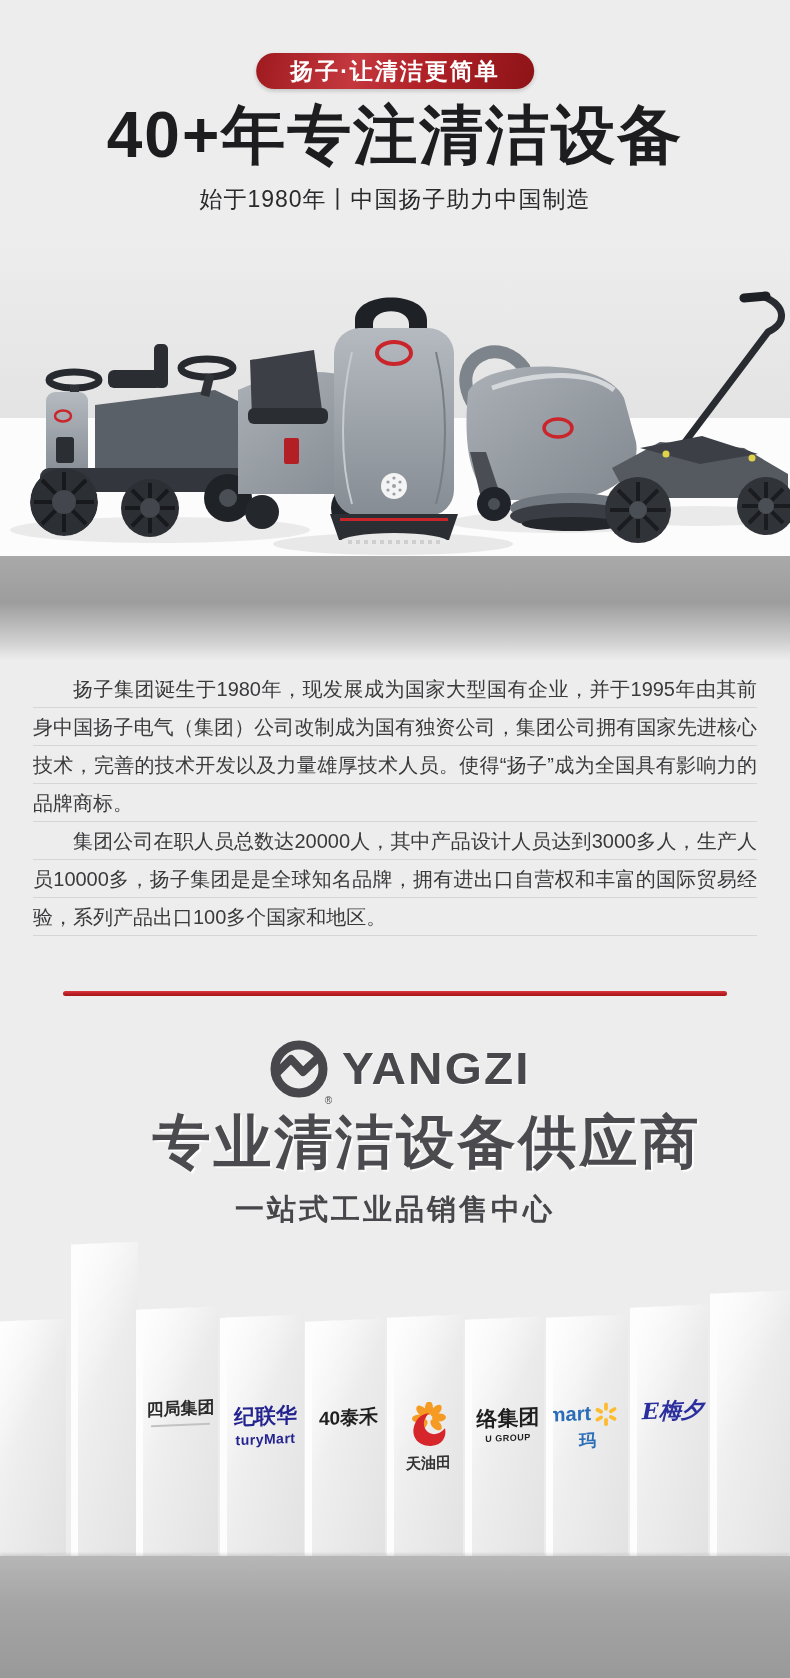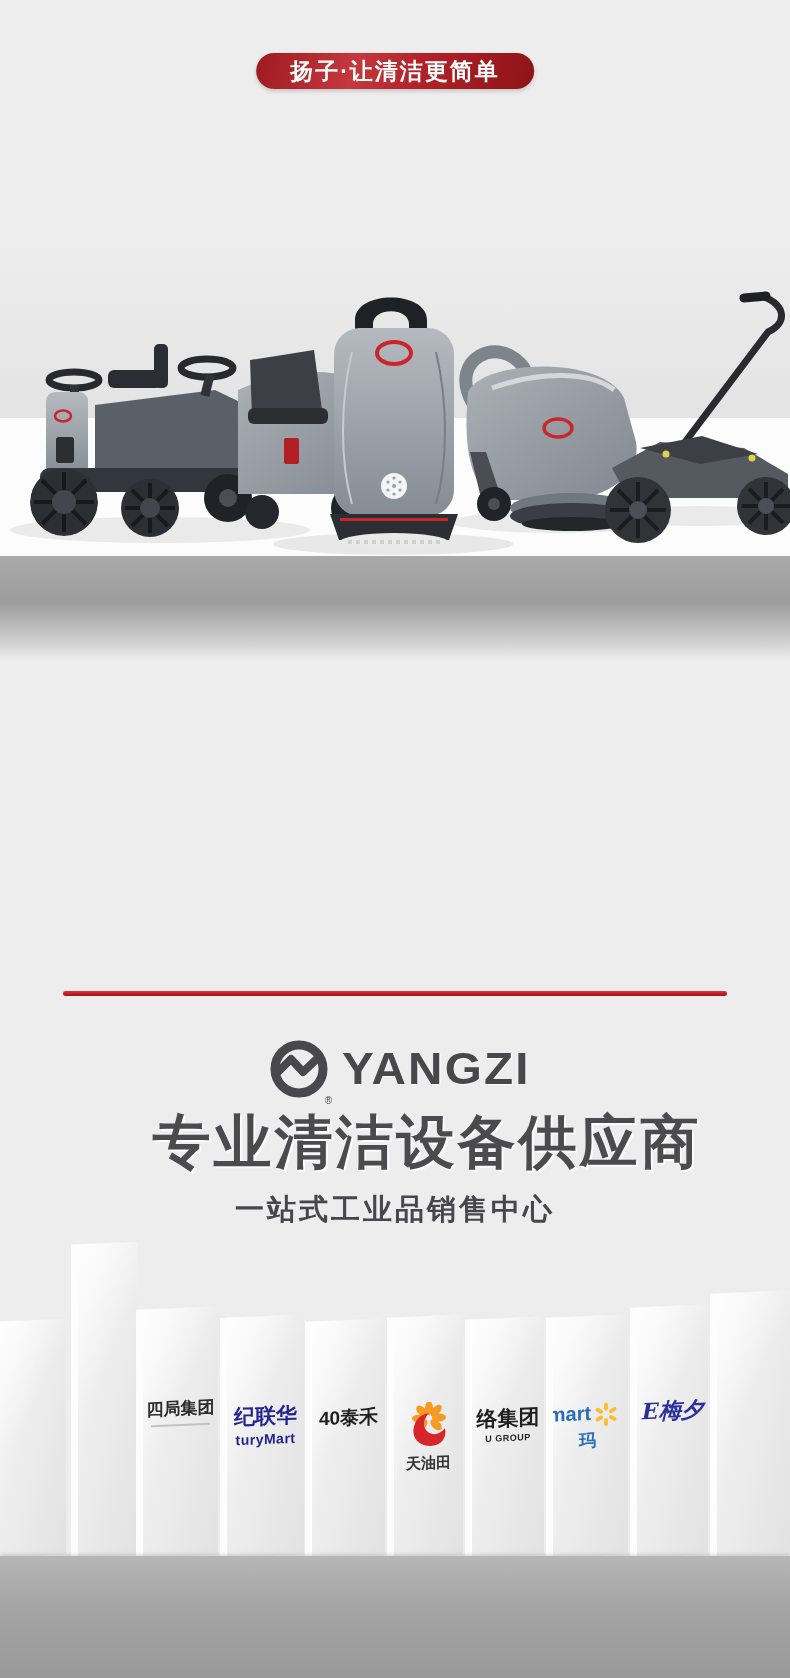--- a/index.html
+++ b/index.html
@@ -81,20 +81,22 @@
   .footer-band{position:absolute;left:0;top:1556px;width:790px;height:122px;
     background:linear-gradient(180deg,#b6b6b6 0%,#a5a5a5 40%,#999 100%);
     box-shadow:0 -2px 3px rgba(0,0,0,.12);}
 </style>
 </head>
 <body>
 
 <div class="page">
 
   <div class="hero-badge">扬子·让清洁更简单</div>
+  <div class="hero-title">40+年专注清洁设备</div>
+  <div class="hero-subtitle">始于1980年丨中国扬子助力中国制造</div>
 
   <svg class="product" viewBox="0 0 790 320" xmlns="http://www.w3.org/2000/svg">
     <defs>
       <linearGradient id="wall" x1="0" y1="0" x2="0" y2="1">
         <stop offset="0" stop-color="#ededed"></stop>
           <stop offset="1" stop-color="#e3e3e3"></stop>
       </linearGradient>
       <linearGradient id="bodyg" x1="0" y1="0" x2="1" y2="1">
         <stop offset="0" stop-color="#aab0b6"></stop>
           <stop offset="1" stop-color="#82888f"></stop>
@@ -203,20 +205,24 @@
       <g transform="translate(766 266)">
         <circle r="29" fill="#303338"></circle>
         <path d="M-24 0 L24 0 M0 -24 L0 24 M-17 -17 L17 17 M-17 17 L17 -17" stroke="#1a1c20" stroke-width="4"></path>
         <circle r="8" fill="#4a4f56"></circle>
       </g>
     </g>
   </svg>
 
   <div class="mid-band"></div>
 
+  <div class="about">
+    <p>扬子集团诞生于1980年，现发展成为国家大型国有企业，并于1995年由其前身中国扬子电气（集团）公司改制成为国有独资公司，集团公司拥有国家先进核心技术，完善的技术开发以及力量雄厚技术人员。使得“扬子”成为全国具有影响力的品牌商标。</p>
+    <p>集团公司在职人员总数达20000人，其中产品设计人员达到3000多人，生产人员10000多，扬子集团是是全球知名品牌，拥有进出口自营权和丰富的国际贸易经验，系列产品出口100多个国家和地区。</p>
+  </div>
 
   <div class="divider-line"></div>
 
   <div class="logo-row">
     <div class="emblem">
       <svg width="58" height="58" viewBox="0 0 58 58">
         <defs>
             <clipPath id="emclip">
               <circle cx="29" cy="29" r="21"></circle>
             </clipPath>

